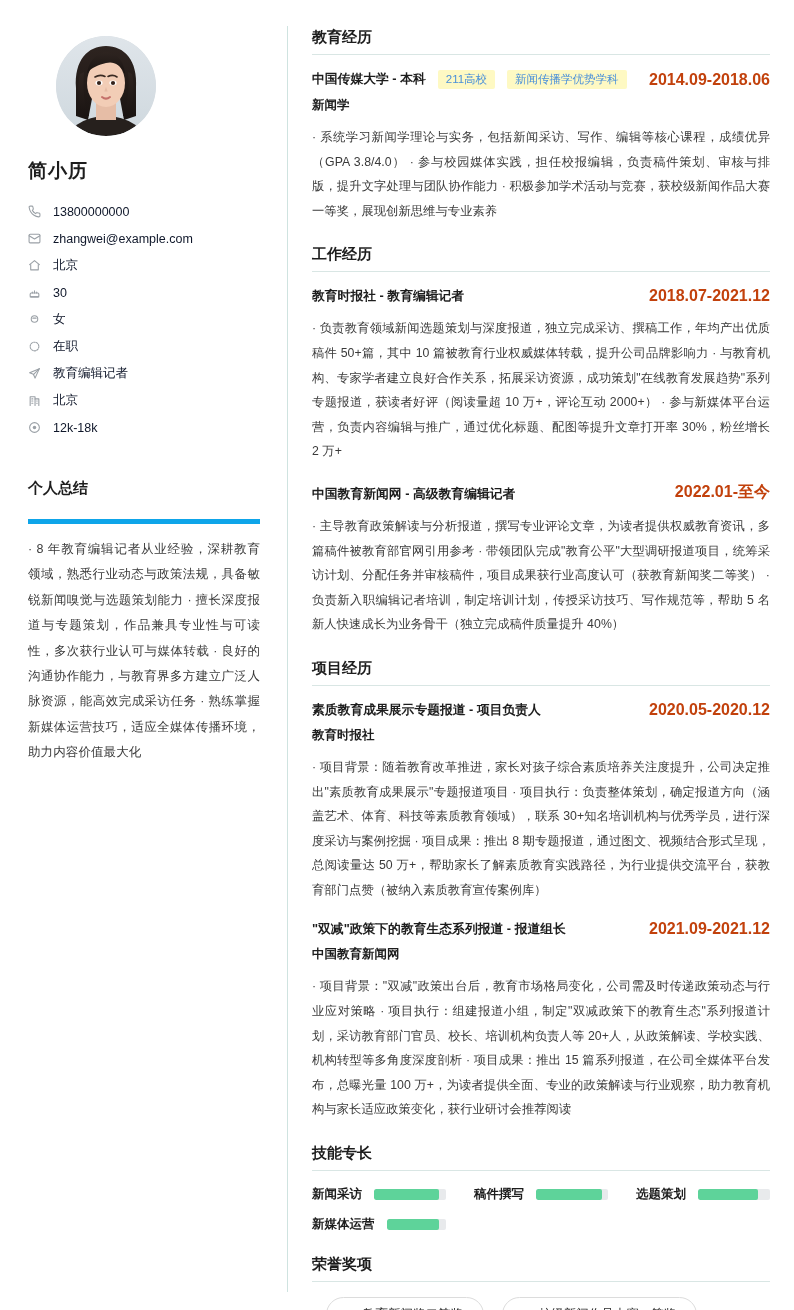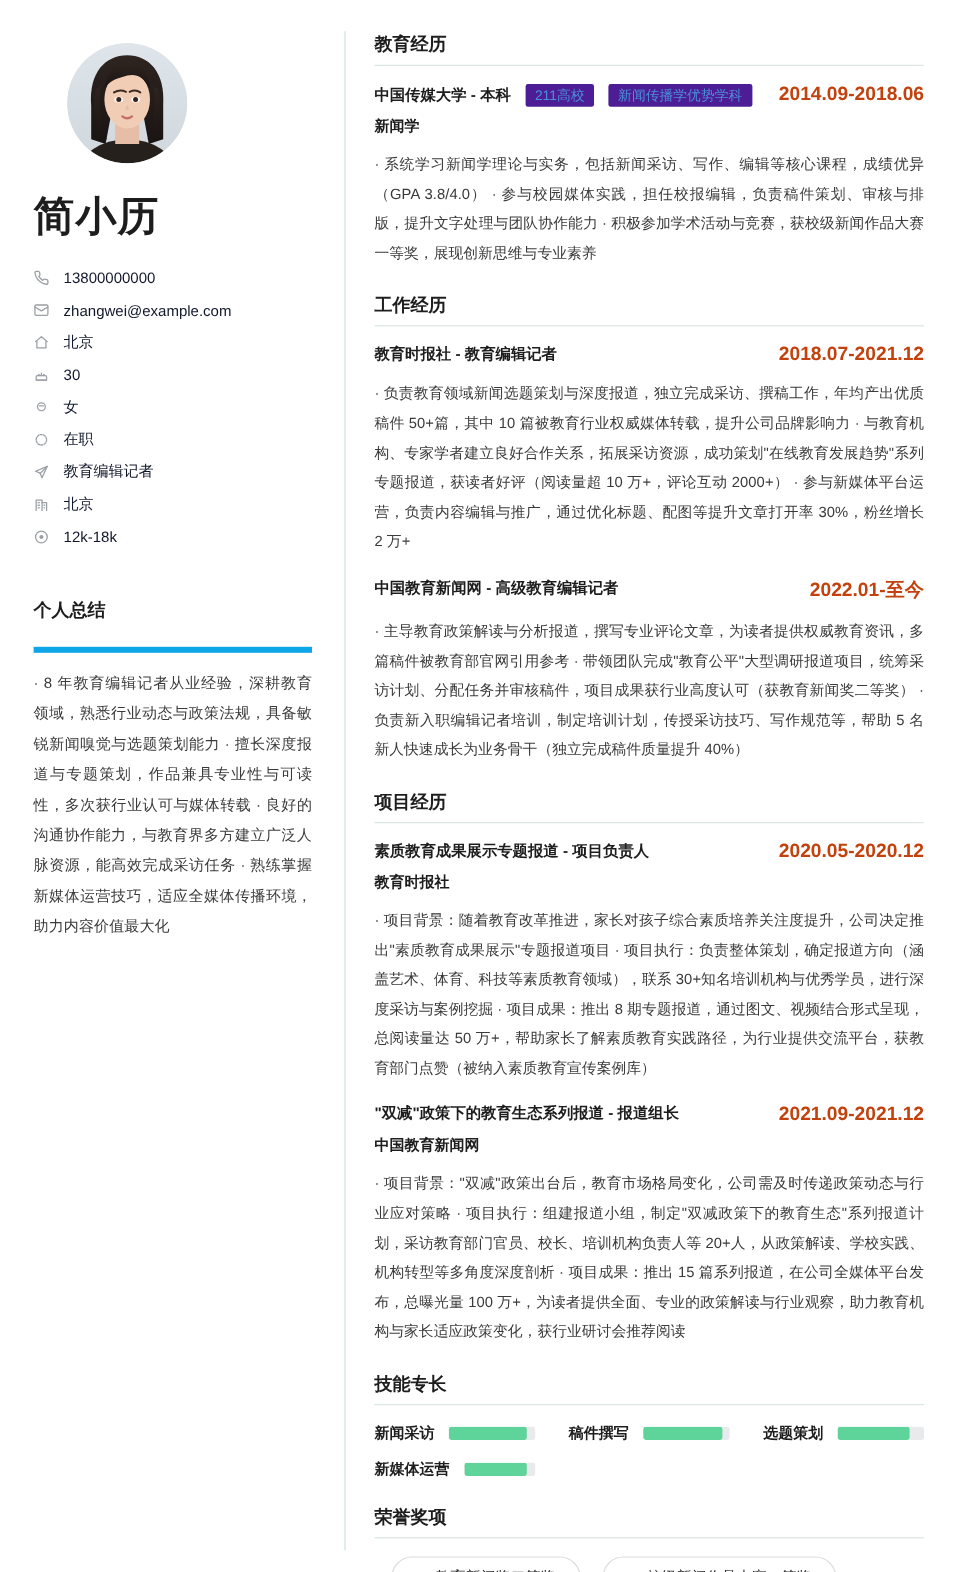--- a/index.html
+++ b/index.html
@@ -38,21 +38,21 @@
     width: 100px;
     height: 100px;
     border-radius: 50%;
     margin: 8px 0 0 28px;
     overflow: hidden;
     background: #d8dee3;
     position: relative;
   }
   .avatar svg { display: block; width: 100%; height: 100%; }
   .name {
-    font-size: 34px;
+    font-size: 19px;
     font-weight: bold;
     letter-spacing: 1px;
     margin: 22px 0 14px 0;
     color: #1d1d1d;
   }
   .contact-list { margin-top: 2px; }
   .contact-row {
     display: flex;
     align-items: center;
     height: 27px;
@@ -101,41 +101,41 @@
     color: #1d1d1d;
     padding-bottom: 7px;
     border-bottom: 1px solid #d9e6e4;
     margin-bottom: 15px;
   }
   .section + .section .section-title { margin-top: 22px; }
 
   .entry { margin-bottom: 18px; }
   .entry-head {
     display: flex;
-    align-items: flex-start;
+    align-items: flex-end;
     justify-content: space-between;
     gap: 8px;
   }
   .entry-head-left {
     display: flex;
     align-items: center;
     flex-wrap: nowrap;
     min-width: 0;
   }
   .entry-title {
     font-size: 12.8px;
     font-weight: bold;
     color: #1d1d1d;
     white-space: nowrap;
   }
   .tag {
     display: inline-block;
     font-size: 11.5px;
     color: #4a90d9;
-    background: #4c1d95;
+    background: #fef9c3;
     padding: 2px 8px;
     border-radius: 2px;
     margin-left: 12px;
     white-space: nowrap;
   }
   .entry-date {
     font-size: 16px;
     font-weight: bold;
     color: #c2410c;
     white-space: nowrap;

